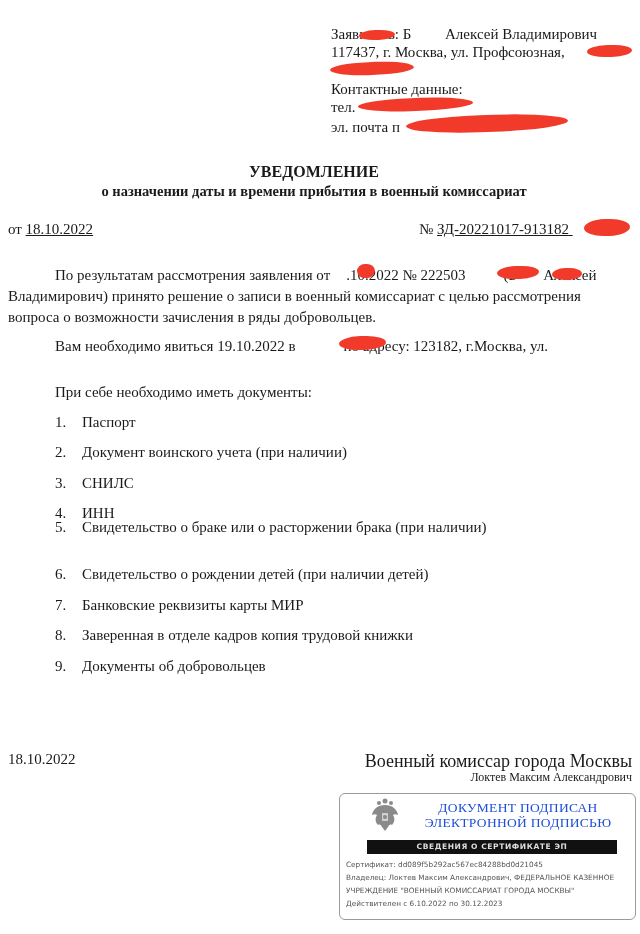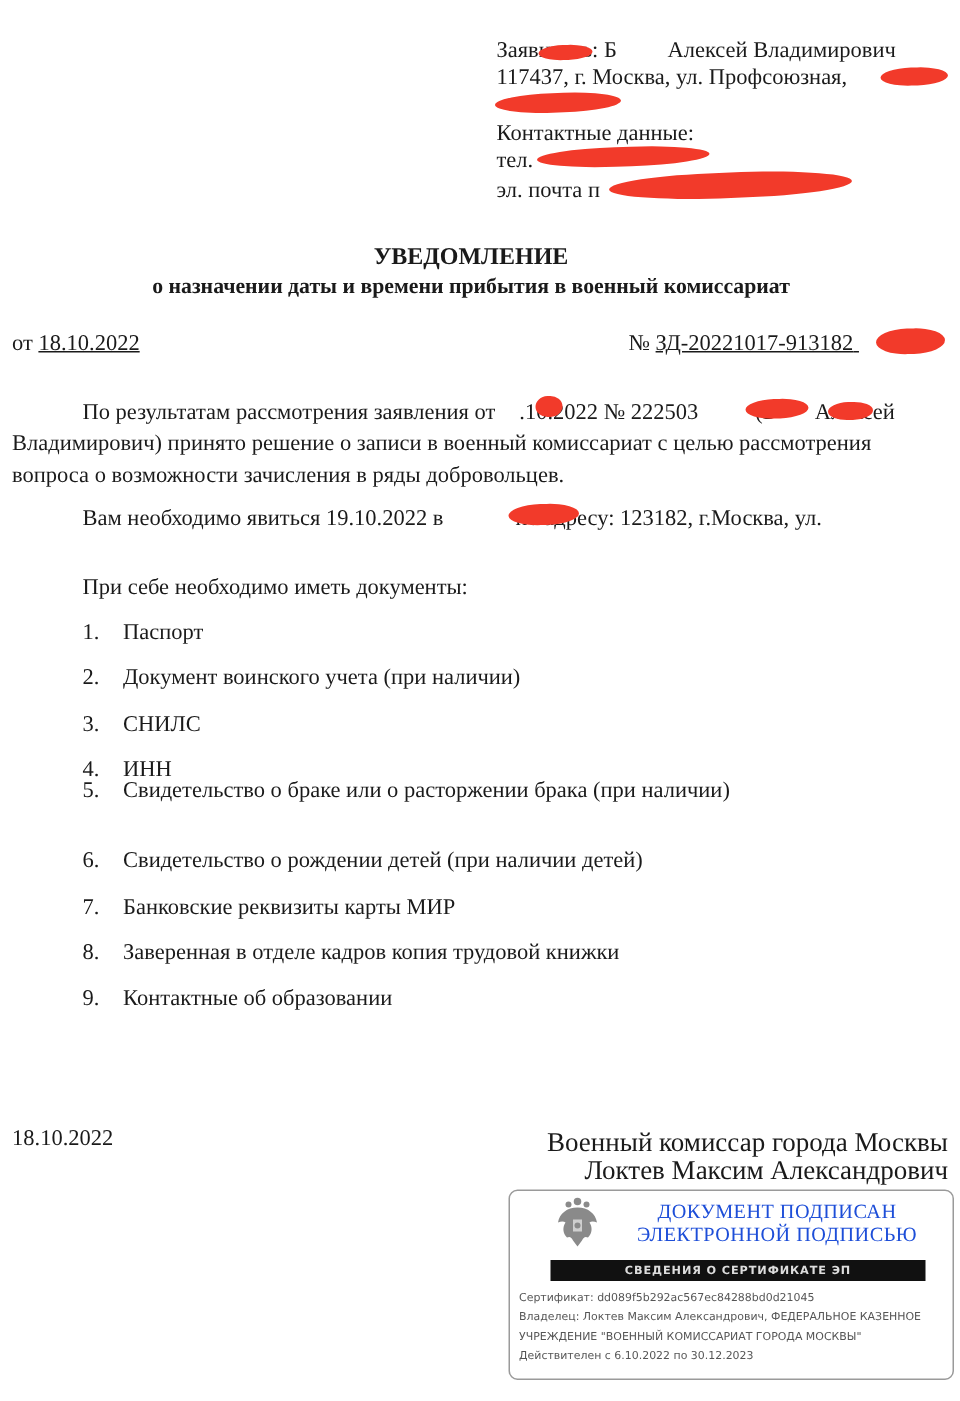--- a/index.html
+++ b/index.html
@@ -87,26 +87,26 @@
 
 <div>
   <div class="li" style="top:414px;"><span class="num">1.</span><span>Паспорт</span></div>
   <div class="li" style="top:444px;"><span class="num">2.</span><span>Документ воинского учета (при наличии)</span></div>
   <div class="li" style="top:475px;"><span class="num">3.</span><span>СНИЛС</span></div>
   <div class="li" style="top:505px;"><span class="num">4.</span><span>ИНН</span></div>
   <div class="li" style="top:519px;"><span class="num">5.</span><span>Свидетельство о браке или о расторжении брака (при наличии)</span></div>
   <div class="li" style="top:566px;"><span class="num">6.</span><span>Свидетельство о рождении детей (при наличии детей)</span></div>
   <div class="li" style="top:597px;"><span class="num">7.</span><span>Банковские реквизиты карты МИР</span></div>
   <div class="li" style="top:627px;"><span class="num">8.</span><span>Заверенная в отделе кадров копия трудовой книжки</span></div>
-  <div class="li" style="top:658px;"><span class="num">9.</span><span>Контактные об образовании</span></div>
+  <div class="li" style="top:658px;"><span class="num">9.</span><span>Документы об добровольцев</span></div>
 </div>
 
 <div class="abs" style="left:8px;top:751px;font-size:15px;">18.10.2022</div>
 <div class="abs" style="right:8px;top:751px;font-size:18px;text-align:right;white-space:nowrap;">Военный комиссар города Москвы</div>
-<div class="abs" style="right:8px;top:770px;font-size:18px;text-align:center;white-space:nowrap;">Локтев Максим Александрович</div>
+<div class="abs" style="right:8px;top:770px;font-size:12px;text-align:center;white-space:nowrap;">Локтев Максим Александрович</div>
 
 <div class="sig-box">
   <svg class="emblem" viewBox="0 0 30 36">
     <g fill="#8a8a8a">
       <circle cx="15" cy="3" r="2.5"></circle>
       <circle cx="9" cy="5" r="2"></circle>
       <circle cx="21" cy="5" r="2"></circle>
       <path d="M15 7 C8 7 3 11 2 17 C4 16 6 16 7 17 C5 20 5 24 8 27 C10 26 11 27 12 29 L15 33 L18 29 C19 27 20 26 22 27 C25 24 25 20 23 17 C24 16 26 16 28 17 C27 11 22 7 15 7 Z"></path>
     </g>
     <rect x="12" y="15" width="6" height="8" fill="#cfcfcf"></rect>

